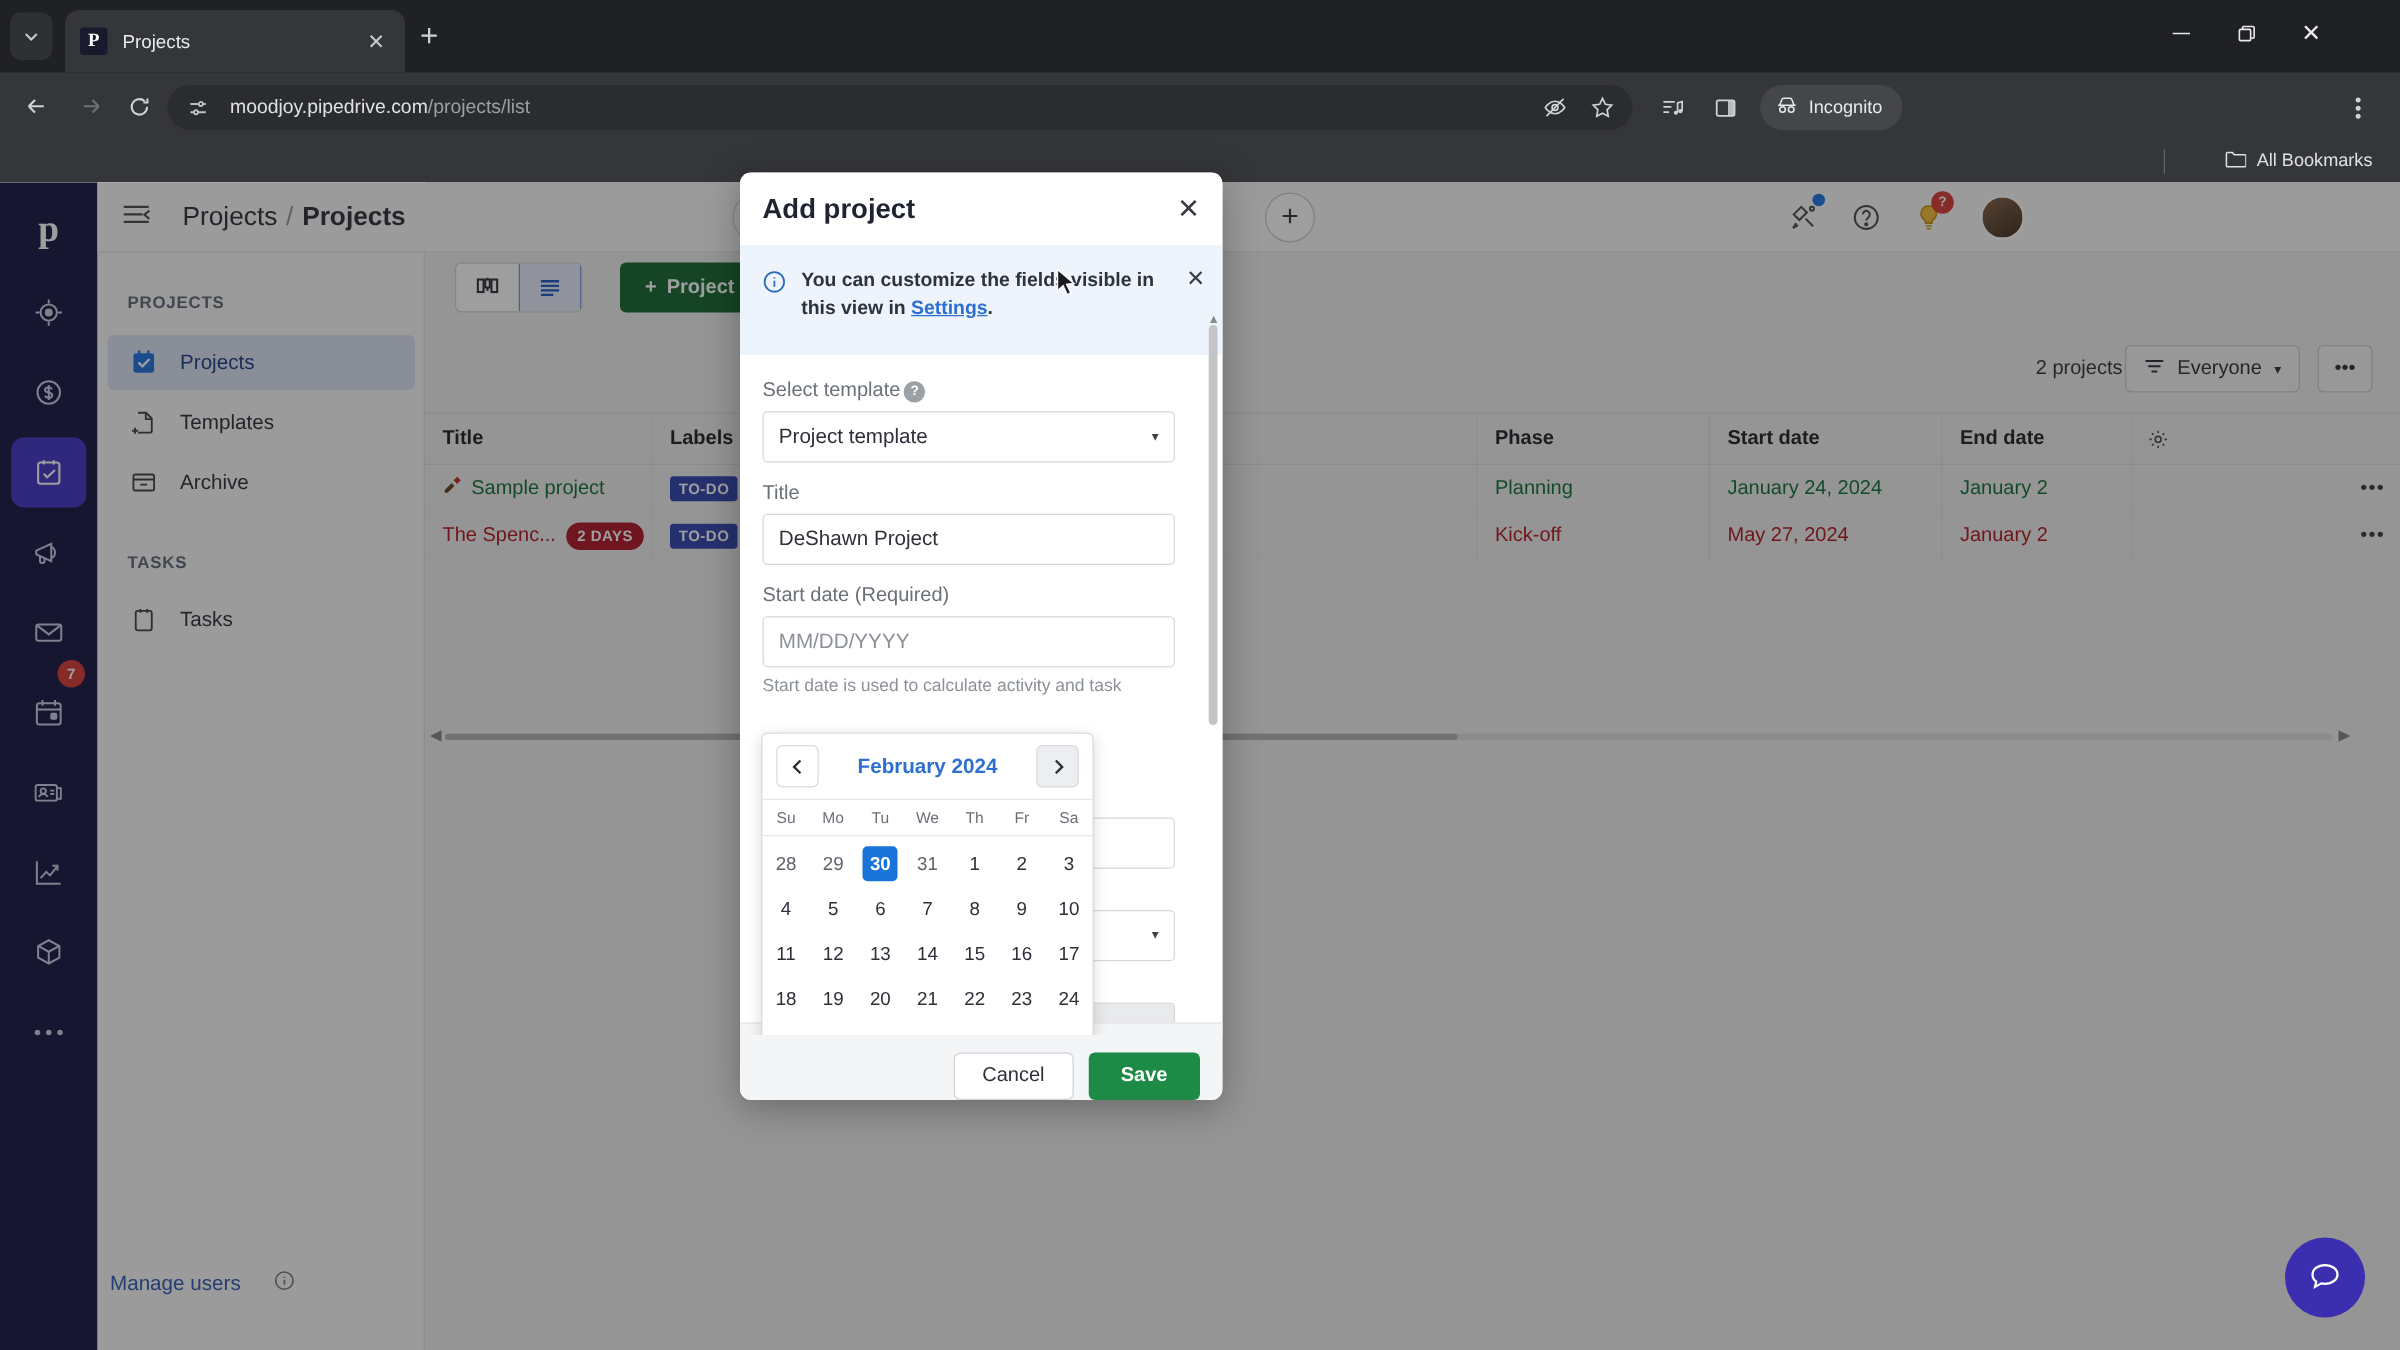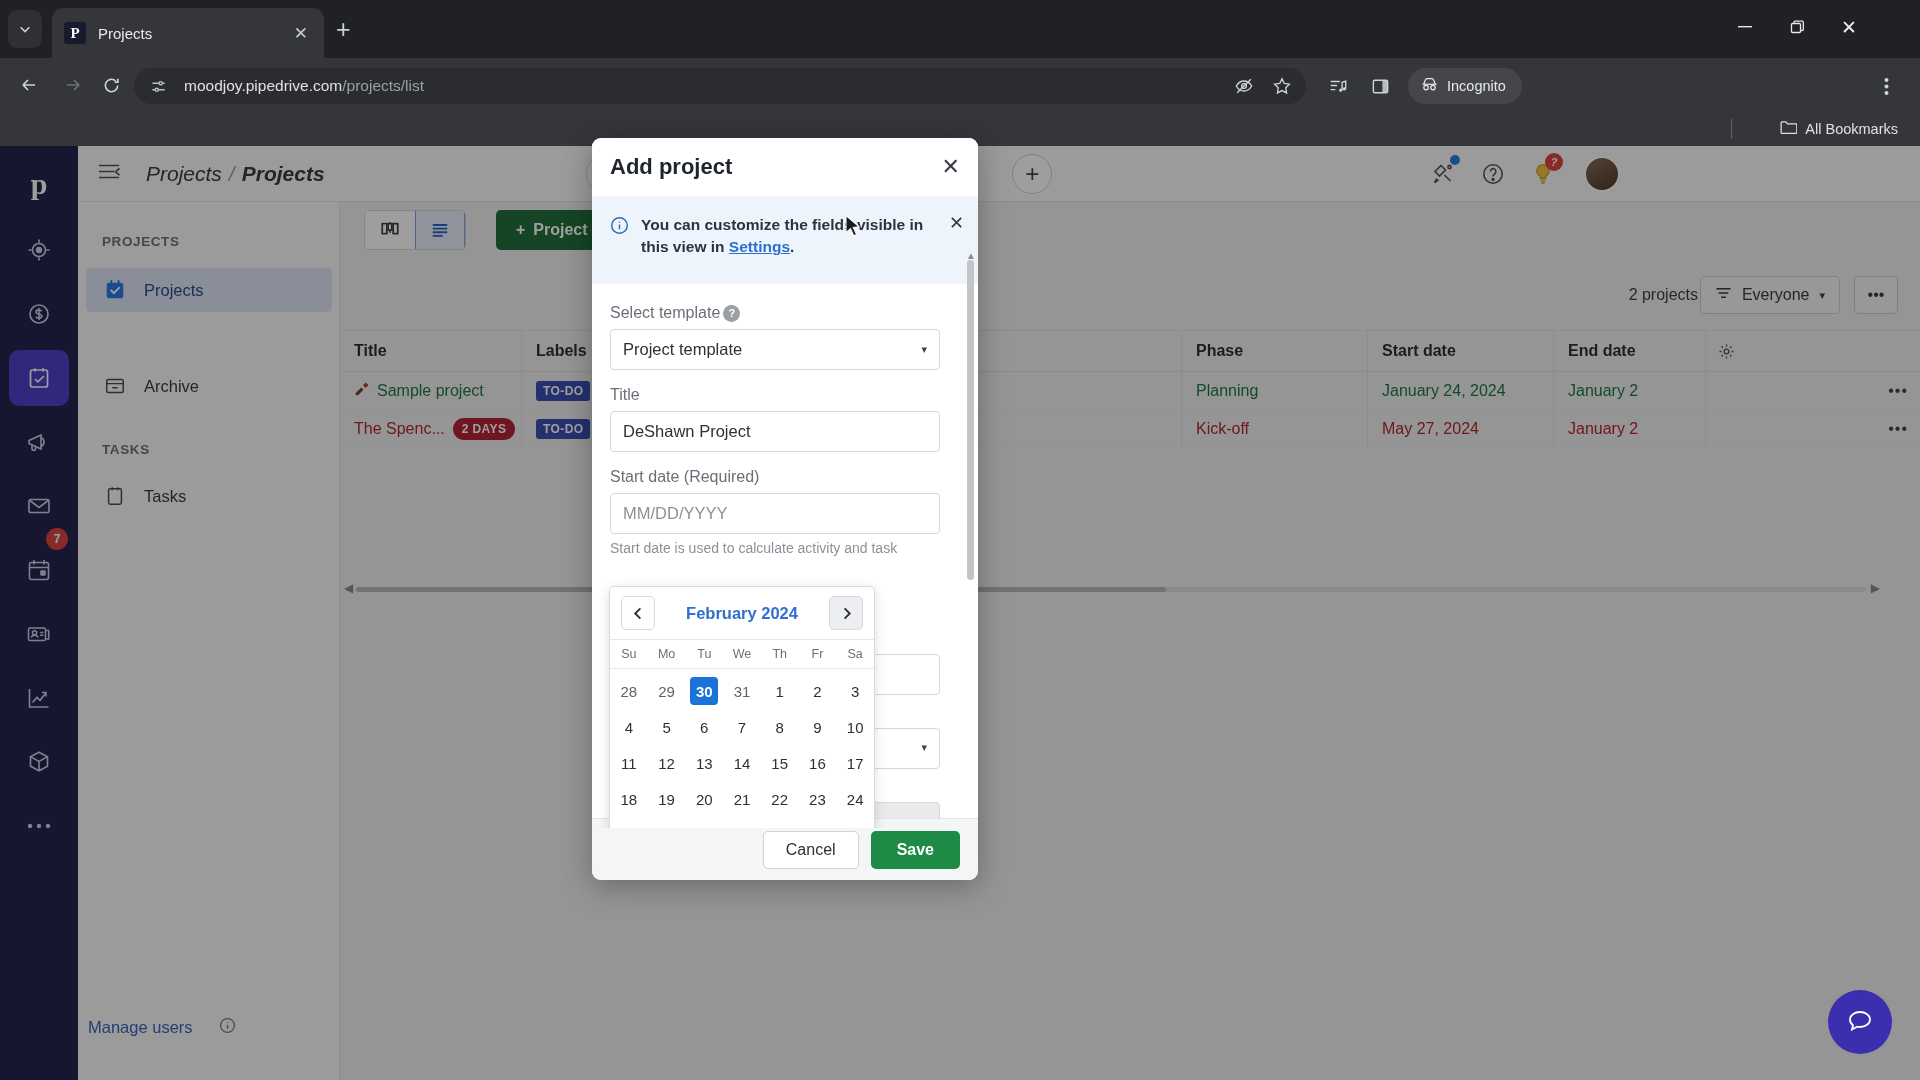--- a/index.html
+++ b/index.html
@@ -148,21 +148,21 @@
   #manage-users {
     position: absolute; left: 88px; bottom: 24px;
     display: flex; align-items: center; gap: 26px;
     color: #3a66b7; font-size: 16.5px;
   }
 
   
   #topbar {
     position: absolute; left: 78px; top: 0; width: 1842px; height: 56px;
     background: #fafafa; border-bottom: 1px solid #e3e3e3;
-    display: flex; align-items: center; font-style: italic;
+    display: flex; align-items: center;
   }
   #collapse-nav-icon { margin-left: 20px; color: #555; font-size: 17px; }
   #breadcrumb { margin-left: 26px; font-size: 21px; color: #3b3b46; }
   #breadcrumb .crumb-current { font-weight: bold; }
   #breadcrumb .crumb-sep { color: #9aa0a6; margin: 0 7px; }
   .topbar-right-icon {
     position: absolute; top: 11px; width: 34px; height: 34px;
     display: flex; align-items: center; justify-content: center; color: #54565c;
   }
   #topbar-search-circle {
@@ -348,21 +348,21 @@
   }
   #modal-scroll-thumb {
     position: absolute; left: 0; top: 0; width: 7px; height: 320px;
     background: #c2c4c8; border-radius: 4px;
   }
   .scroll-arrow { position: absolute; left: -1px; color: #8b8b8b; font-size: 10px; }
 
   #modal-footer {
     position: absolute; left: 0; bottom: 0; width: 386px; height: 62px;
     background: #f4f5f6; border-top: 1px solid #e3e4e6;
-    display: flex; align-items: center; justify-content: flex-end;
+    display: flex; align-items: flex-end; justify-content: flex-end;
     gap: 12px; padding-right: 18px;
   }
   #cancel-btn {
     height: 38px; padding: 0 22px; background: #fff; border: 1px solid #d0d2d6;
     border-radius: 5px; font-size: 16px; color: #2d3039;
     display: flex; align-items: center;
   }
   #save-btn {
     height: 38px; padding: 0 26px; background: #1d8a45; border-radius: 5px;
     font-size: 16px; font-weight: bold; color: #fff;
@@ -564,20 +564,30 @@
     <div class="nav-section-title" style="top:88px">PROJECTS</div>
     <div class="nav-item active" style="top:122px">
       <span class="nav-icon">
         <svg width="22" height="22" viewBox="0 0 24 24" fill="#2c7be5">
             <rect x="3" y="4" width="18" height="17" rx="2.4"></rect>
             <path d="M8 2.2v3.6M16 2.2v3.6" stroke="#2c7be5" stroke-width="2" stroke-linecap="round"></path>
             <path d="M8 12.6l2.8 2.8L16.4 9.6" stroke="#fff" stroke-width="2.1" fill="none" stroke-linecap="round"></path>
           </svg>
       </span>
       <span>Projects</span>
+    </div>
+    <div class="nav-item" style="top:170px">
+      <span class="nav-icon">
+        <svg width="22" height="22" viewBox="0 0 24 24" fill="none" stroke="#4b4d55" stroke-width="1.6">
+            <path d="M7 3.5h7l5 5v11a1.4 1.4 0 01-1.4 1.4H7"></path>
+            <path d="M13.8 3.6V9h5.1"></path>
+            <path d="M4.4 16.6v5.2M1.8 19.2H7"></path>
+          </svg>
+      </span>
+      <span>Templates</span>
     </div>
     <div class="nav-item" style="top:218px">
       <span class="nav-icon">
         <svg width="22" height="22" viewBox="0 0 24 24" fill="none" stroke="#4b4d55" stroke-width="1.6">
             <rect x="3" y="5" width="18" height="14" rx="1.6"></rect>
             <path d="M3 9.4h18M9 13.8h6"></path>
           </svg>
       </span>
       <span>Archive</span>
     </div>

